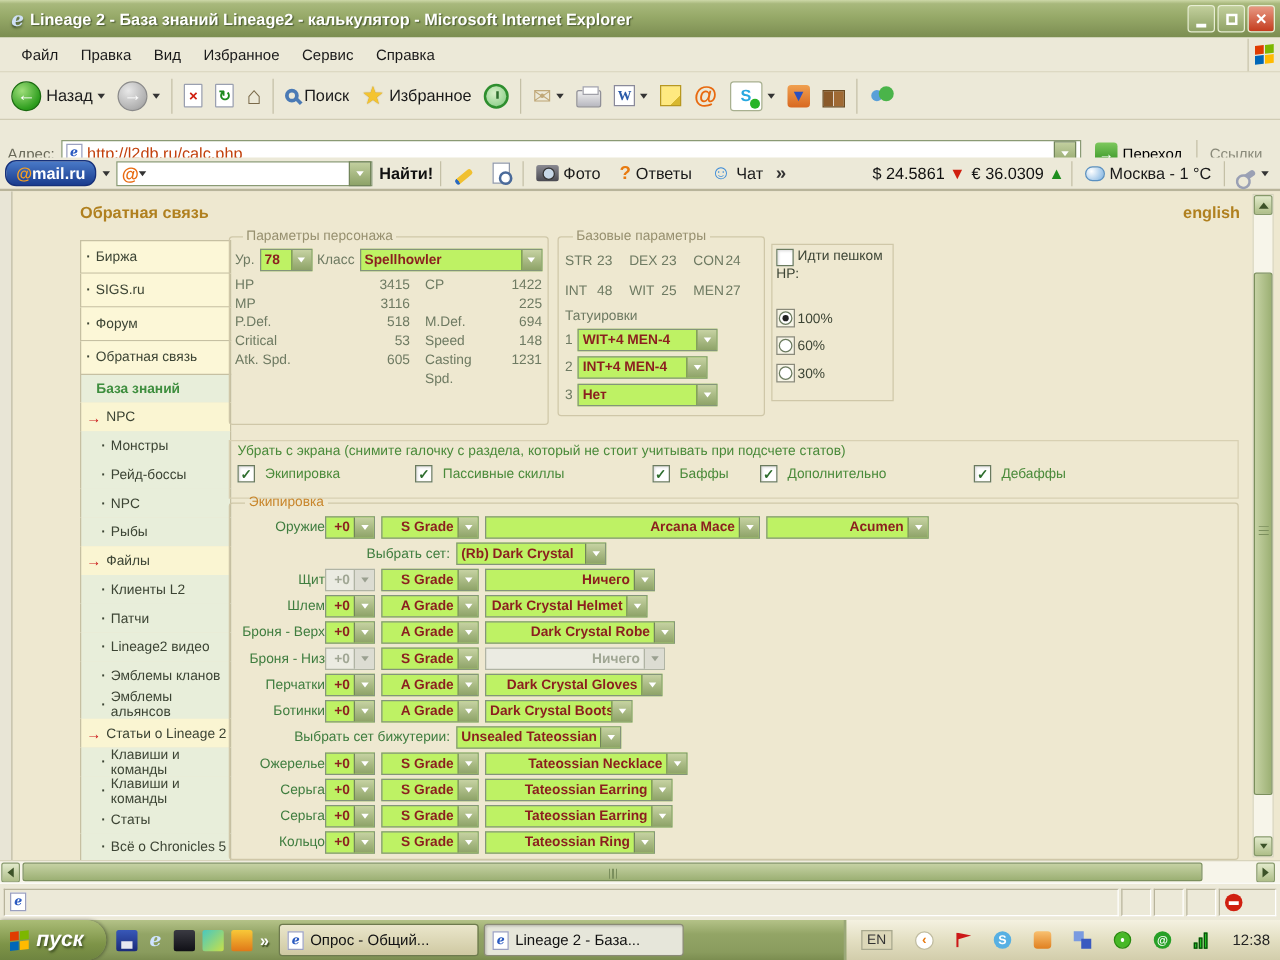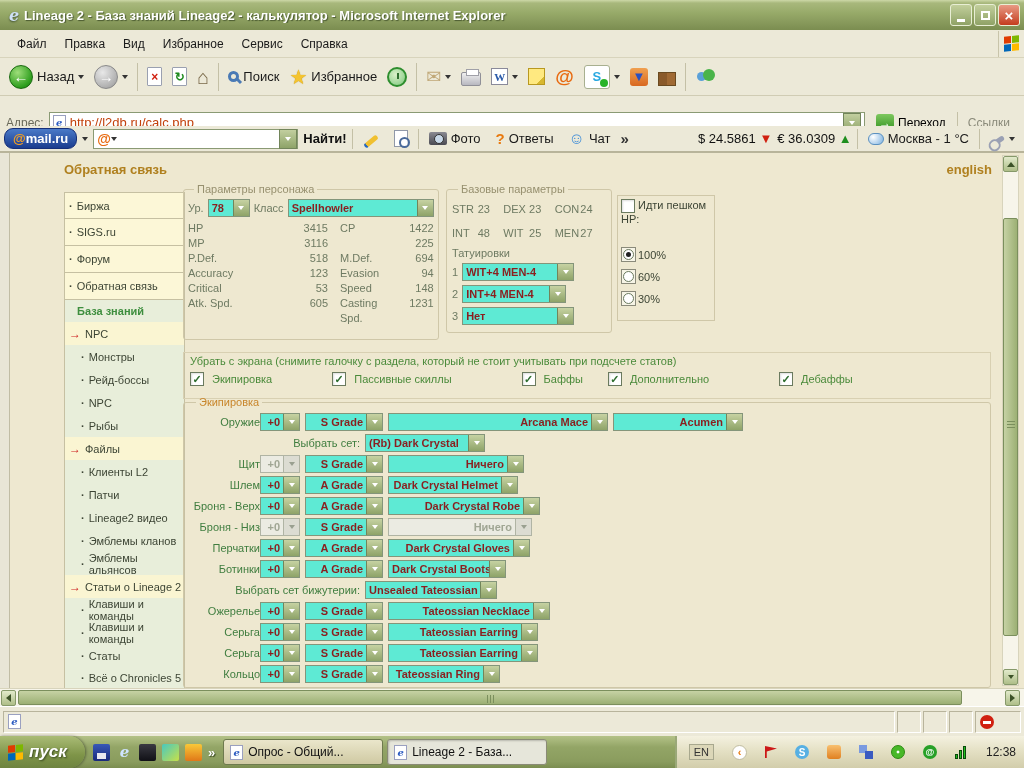--- a/index.html
+++ b/index.html
@@ -135,21 +135,21 @@
 
   
   fieldset { position:absolute; border:1px solid #cfc7a8; border-radius:3px; }
   legend { font-size:11px; color:#97906f; padding:0 3px; margin-left:6px; }
   .fs-equip legend { color:#c8862c; }
   .fs-char { left:183px; top:30px; width:254px; height:157px; padding:2px 4px; }
   .fs-base { left:446px; top:30px; width:166px; height:150px; padding:2px 5px; }
   .fs-equip { left:183px; top:243px; width:808px; height:292px; padding:4px 6px; overflow:hidden; }
 
   
-  .sel { display:inline-flex; align-items:stretch; height:18px; border:1px solid #84957a; background:#5eead4;
+  .sel { display:inline-flex; align-items:stretch; height:18px; border:1px solid #84957a; background:#bef264;
     font-weight:bold; color:#8b1f1f; font-size:11px; vertical-align:middle; }
   .sel .sel-t { flex:1; padding:2px 3px 0 3px; white-space:nowrap; overflow:hidden; }
   .sel .sel-b { width:16px; background:linear-gradient(#c6d2a2,#8ea368); border-left:1px solid #72855a;
     display:flex; align-items:center; justify-content:center; }
   .sel .sel-b .tri { border-top-color:#fff; }
   .sel.dis { background:#ebebe2; color:#a0a694; border-color:#b0b4a4; }
   .sel.dis .sel-b { background:#dcdcd2; border-left-color:#b0b4a4; }
   .sel.dis .sel-b .tri { border-top-color:#9aa090; }
 
   
@@ -541,26 +541,20 @@
         <span class="c3"></span>
         <span class="c4">225</span>
       </div>
     <div class="srow">
         <span class="c1">P.Def.</span>
         <span class="c2">518</span>
         <span class="c3">M.Def.</span>
         <span class="c4">694</span>
       </div>
     <div class="srow">
-        <span class="c1">Accuracy</span>
-        <span class="c2">123</span>
-        <span class="c3">Evasion</span>
-        <span class="c4">94</span>
-      </div>
-    <div class="srow">
         <span class="c1">Critical</span>
         <span class="c2">53</span>
         <span class="c3">Speed</span>
         <span class="c4">148</span>
       </div>
     <div class="srow">
         <span class="c1">Atk. Spd.</span>
         <span class="c2">605</span>
         <span class="c3">Casting Spd.</span>
         <span class="c4">1231</span>
@@ -925,21 +919,21 @@
           <span class="sel-b">
             <span class="tri"></span>
           </span>
         </span>
       <span class="sel" style="width:78px">
           <span class="sel-t">S Grade</span>
           <span class="sel-b">
             <span class="tri"></span>
           </span>
         </span>
-      <span class="sel" style="width:112px">
+      <span class="sel" style="width:136px">
           <span class="sel-t">Tateossian Ring</span>
           <span class="sel-b">
             <span class="tri"></span>
           </span>
         </span>
     </div>
   </fieldset>
 
   <div class="vscroll">
     <div class="sb-btn">

